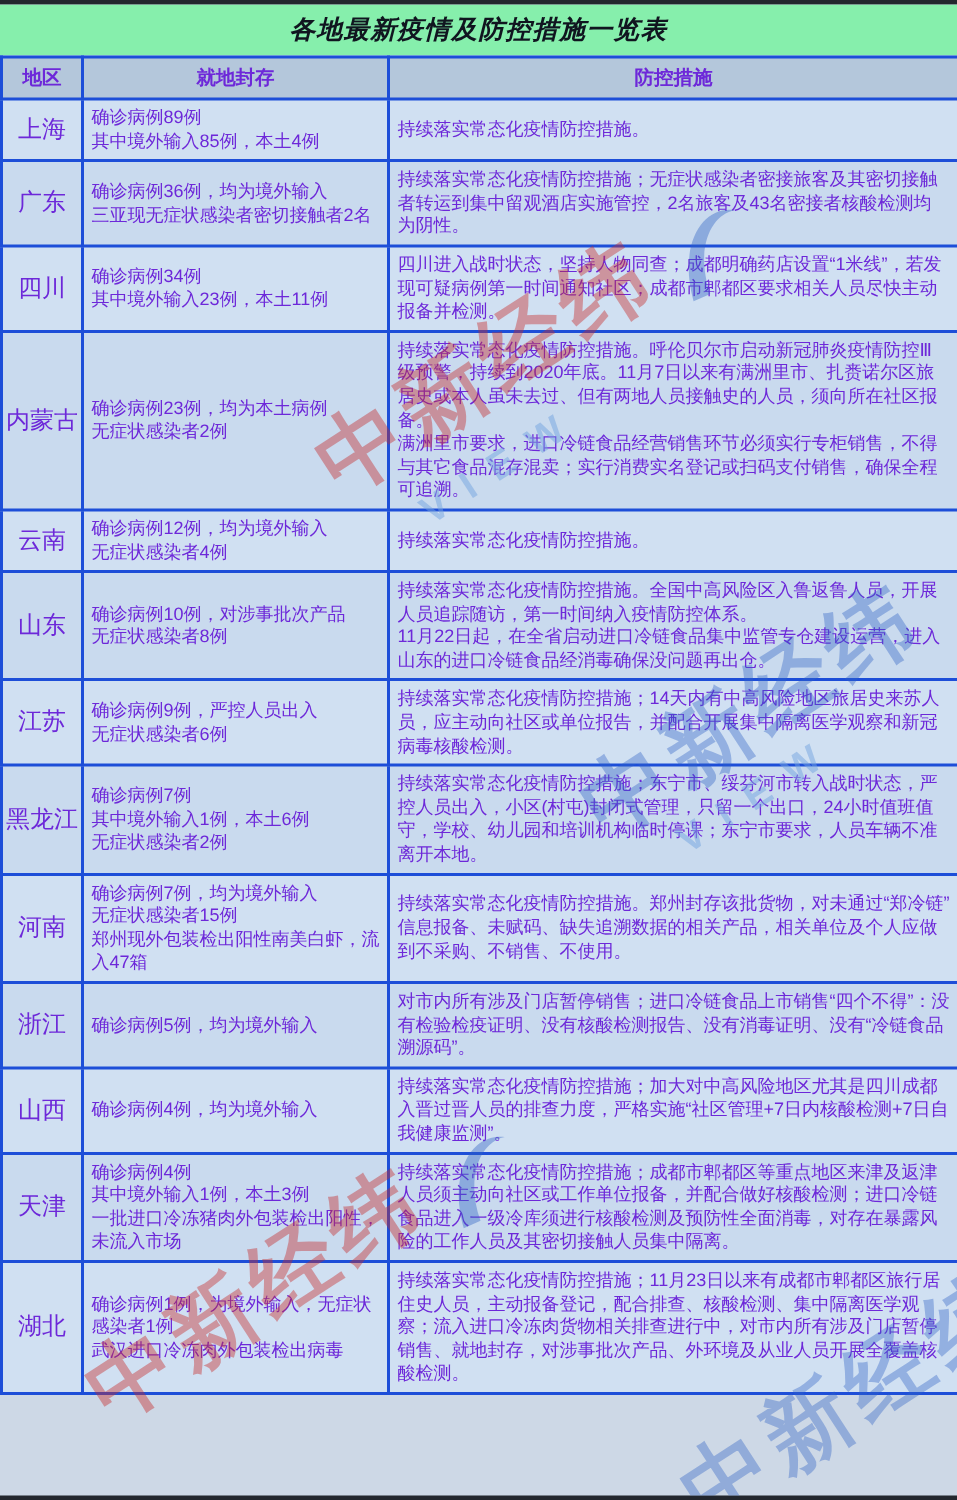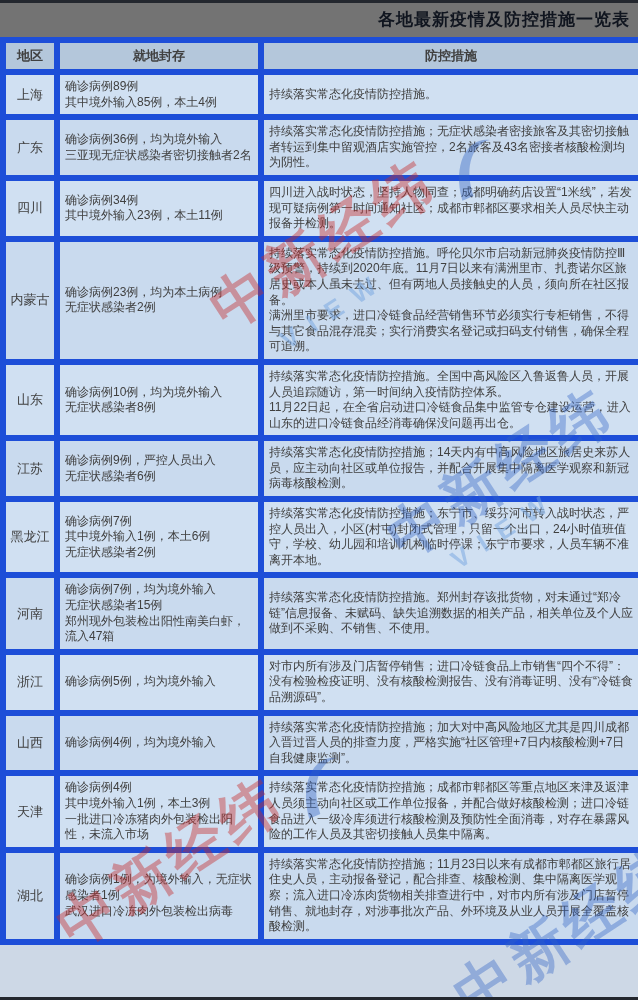--- a/index.html
+++ b/index.html
@@ -15,51 +15,52 @@
     background:#cdd8e6;
     overflow:hidden;
     box-sizing:border-box;
     border-top:3px solid #23272e;
     border-bottom:3px solid #23272e;
   }
   .title-bar{
     box-sizing:border-box;
     width:100%;
     padding:5px 8px 6px;
-    text-align:right;
+    text-align:center;
     font-size:17px;
     font-weight:bold;
     color:#10151f;
     letter-spacing:1px;
-    background:#737373;
+    background:#86efac;
+    font-style:italic;
   }
   table.main{
     width:100%;
     border-collapse:collapse;
     table-layout:fixed;
     background:#cedff1;
   }
   table.main th, table.main td{
-    border:6px solid #1d4ed8;
+    border:2px solid #1d4ed8;
     vertical-align:middle;
-    color:#404040;
+    color:#6d28d9;
   }
   table.main th{
     background:#b4c7db;
     font-size:13px;
     font-weight:bold;
     padding:4px 3px;
     text-align:center;
   }
   col.c-region{width:54px;}
   col.c-epi{width:204px;}
   col.c-measures{width:380px;}
   td.region{
     text-align:center;
-    font-size:13px;
+    font-size:16px;
     padding:3px 2px;
     background:#cbdcee;
     margin-top:28px;
   }
   td.epi, td.measures{
     font-size:12px;
     line-height:1.3;
     padding:4px 5px;
     white-space:pre-line;
     text-align:left;
@@ -138,24 +139,30 @@
 
   <tr>
     <td class="region">内蒙古</td>
     <td class="epi">确诊病例23例，均为本土病例
 无症状感染者2例</td>
     <td class="measures">持续落实常态化疫情防控措施。呼伦贝尔市启动新冠肺炎疫情防控Ⅲ级预警，持续到2020年底。11月7日以来有满洲里市、扎赉诺尔区旅居史或本人虽未去过、但有两地人员接触史的人员，须向所在社区报备。
 满洲里市要求，进口冷链食品经营销售环节必须实行专柜销售，不得与其它食品混存混卖；实行消费实名登记或扫码支付销售，确保全程可追溯。</td>
   </tr>
 
 
+  <tr>
+    <td class="region">云南</td>
+    <td class="epi">确诊病例12例，均为境外输入
+无症状感染者4例</td>
+    <td class="measures">持续落实常态化疫情防控措施。</td>
+  </tr>
 
   <tr>
     <td class="region">山东</td>
-    <td class="epi">确诊病例10例，均为境外输入
+    <td class="epi">确诊病例10例，对涉事批次产品
 无症状感染者8例</td>
     <td class="measures">持续落实常态化疫情防控措施。全国中高风险区入鲁返鲁人员，开展人员追踪随访，第一时间纳入疫情防控体系。
 11月22日起，在全省启动进口冷链食品集中监管专仓建设运营，进入山东的进口冷链食品经消毒确保没问题再出仓。</td>
   </tr>
 
   <tr>
     <td class="region">江苏</td>
     <td class="epi">确诊病例9例，严控人员出入
 无症状感染者6例</td>
     <td class="measures">持续落实常态化疫情防控措施；14天内有中高风险地区旅居史来苏人员，应主动向社区或单位报告，并配合开展集中隔离医学观察和新冠病毒核酸检测。</td>

